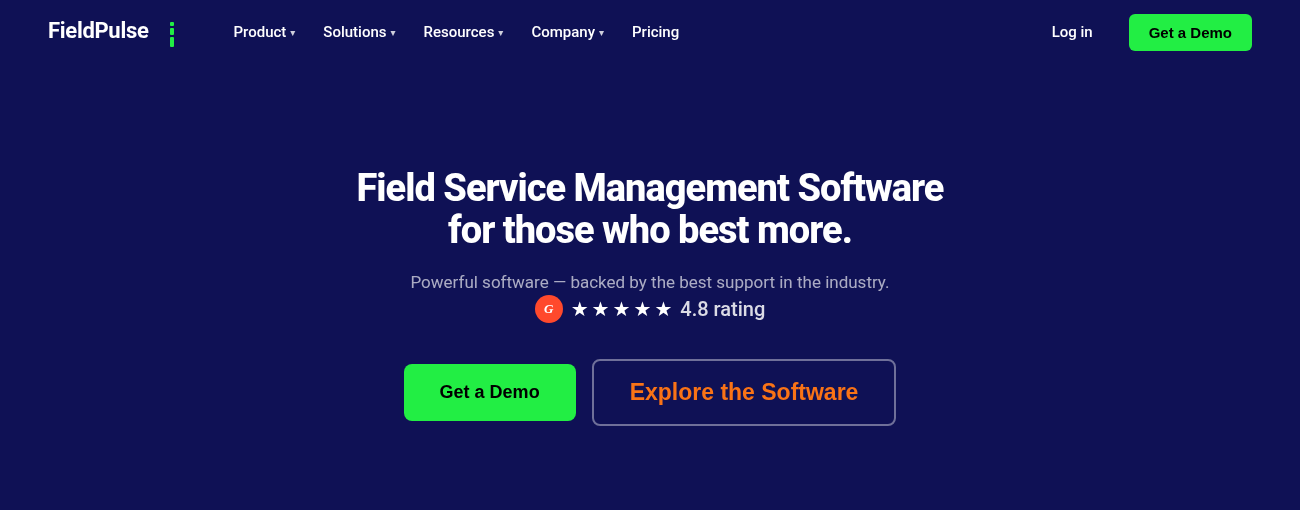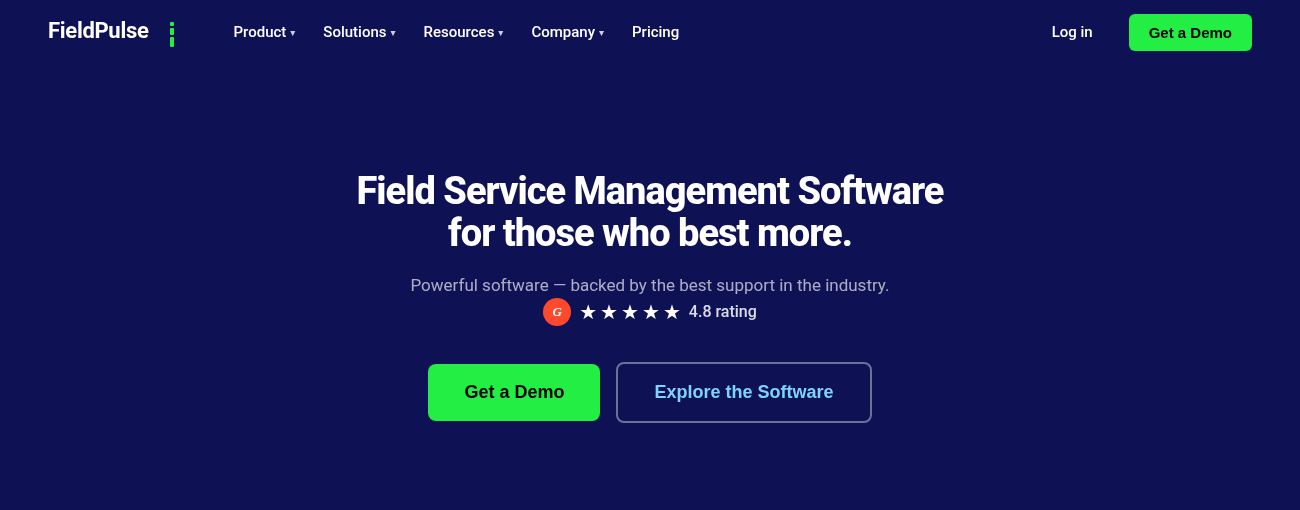--- a/index.html
+++ b/index.html
@@ -174,21 +174,21 @@
     }
 
     .stars {
       display: flex;
       gap: 3px;
       color: #ffffff;
       font-size: 20px;
     }
 
     .rating-text {
-      font-size: 16px;
+      font-size: 20px;
       color: rgba(255,255,255,0.85);
       font-weight: 500;
     }
 
     .hero-buttons {
       display: flex;
       align-items: center;
       gap: 16px;
     }
 
@@ -200,22 +200,22 @@
       padding: 18px 36px;
       border-radius: 8px;
       cursor: pointer;
       border: none;
       white-space: nowrap;
       transition: background 0.15s;
     }
 
     .btn-explore {
       background-color: transparent;
-      color: #7dd3fc;
-      font-size: 18px;
+      color: #f97316;
+      font-size: 23px;
       font-weight: 600;
       padding: 18px 36px;
       border-radius: 8px;
       cursor: pointer;
       border: 2px solid rgba(255,255,255,0.4);
       white-space: nowrap;
       transition: border-color 0.15s;
     }
 
     .main-content {

